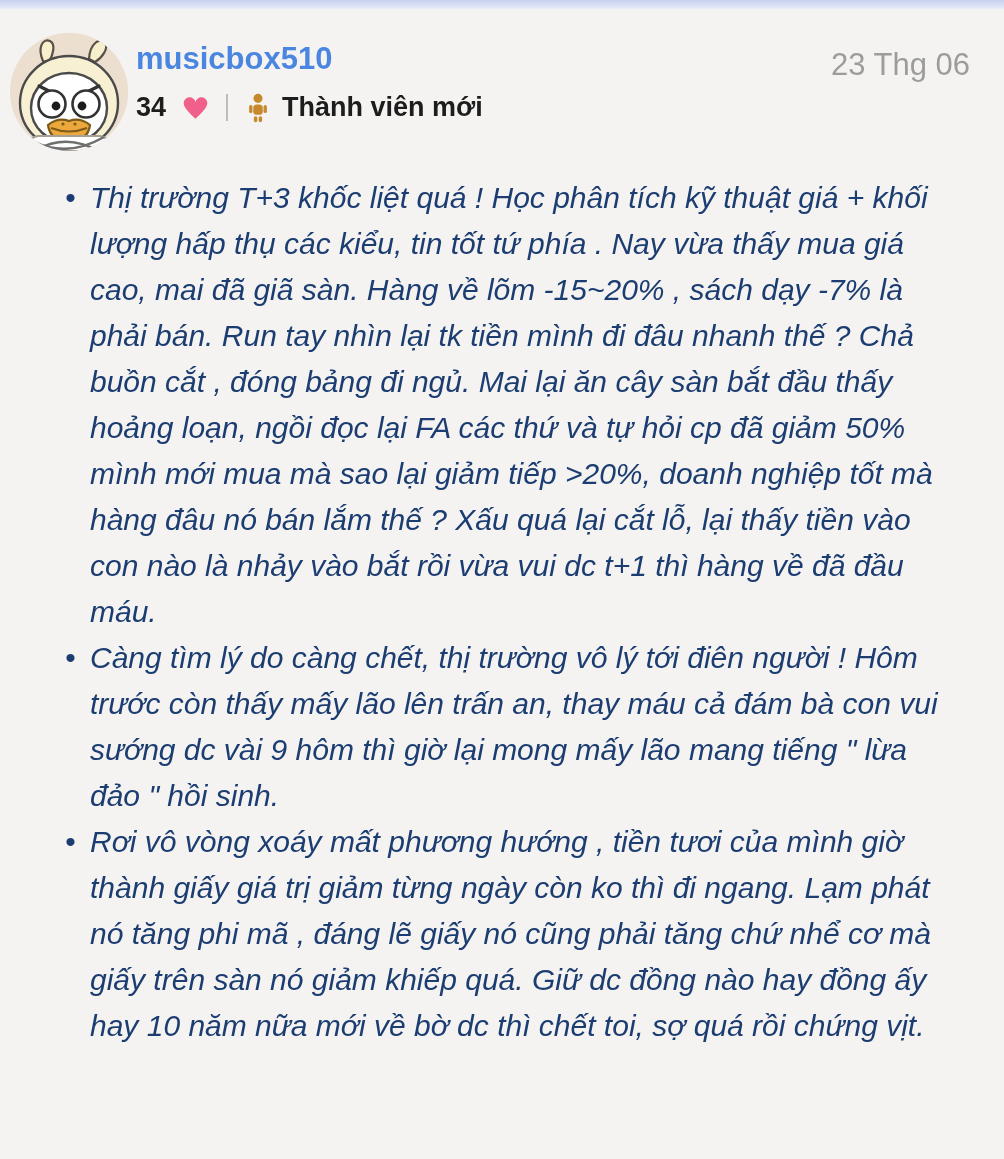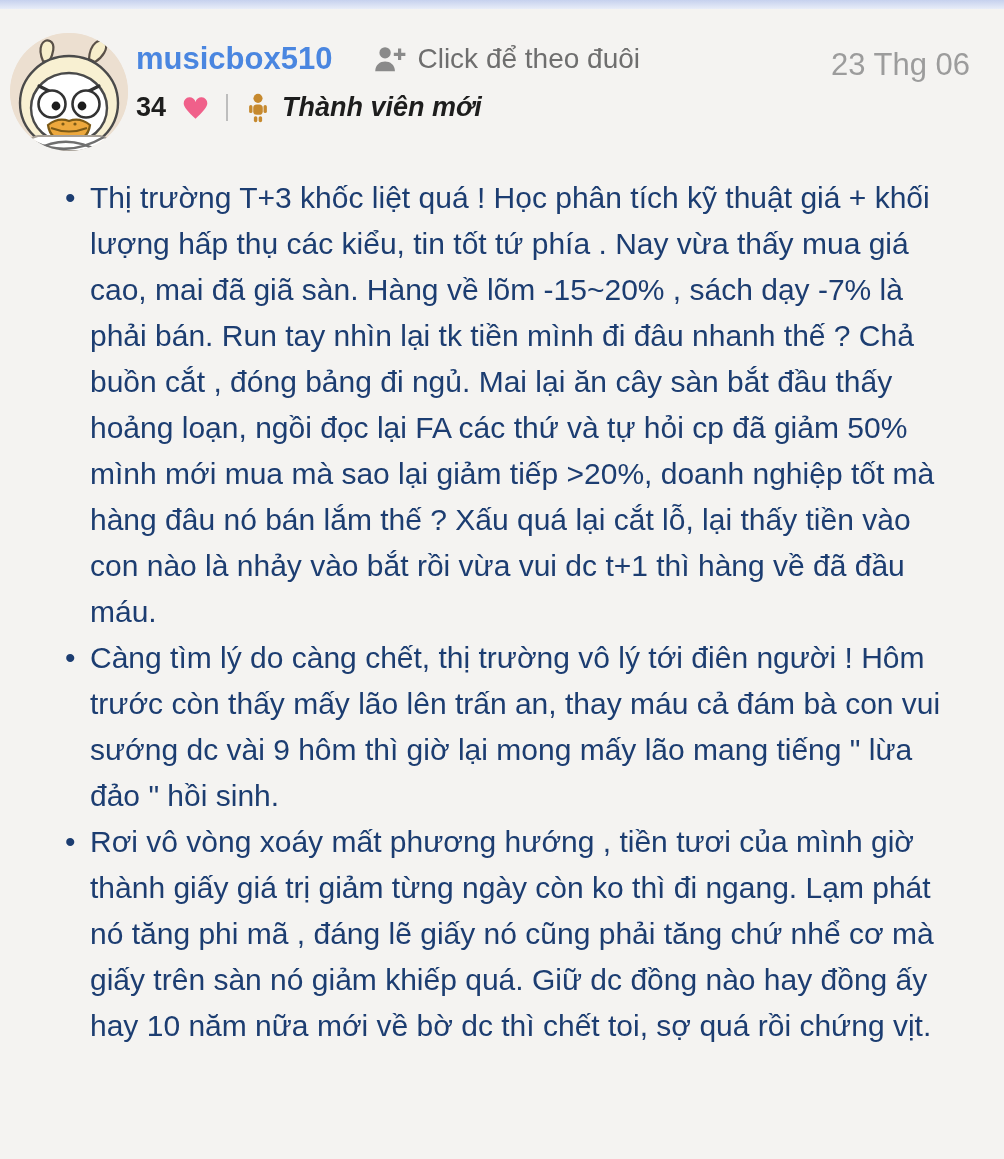--- a/index.html
+++ b/index.html
@@ -37,27 +37,27 @@
   }
   .follow svg { display: block; }
   .badge-row {
     display: flex; align-items: center;
     margin-top: 15px;
     font-size: 27px; font-weight: bold; color: #1d1d1d;
   }
   .likes { display: flex; align-items: center; gap: 16px; }
   .heart svg { display: block; }
   .pipe { width: 2px; height: 27px; background: #bdbdbd; margin: 0 17px; }
-  .member-badge { display: flex; align-items: center; gap: 11px; font-style: italic; }
+  .member-badge { display: flex; align-items: center; gap: 11px; }
   .member-badge svg { display: block; }
   .date {
     position: absolute; right: 34px; top: 38px;
     font-size: 31px; color: #9c9c9c;
   }
-  .post { padding: 16px 52px 0 65px; }
+  .post { padding: 16px 52px 0 65px; font-style: italic; }
   .post ul { margin: 0; padding: 0; list-style: none; }
   .post li {
     position: relative;
     padding-left: 25px;
     max-width: 866px;
     font-size: 30px; line-height: 46px;
     color: #1c3d71;
   }
   .post li::before {
     content: "\2022";
@@ -98,30 +98,20 @@
 
       <path d="M14 118 q3 -13 14 -15 h62 q11 2 14 15 z" fill="#ffffff" stroke="#a7a097" stroke-width="2"></path>
       <path d="M24 109 q34 16 70 -5" stroke="#6f6f6f" stroke-width="2.6" fill="none"></path>
       <path d="M26 117 q32 -18 66 3" stroke="#6f6f6f" stroke-width="2.6" fill="none"></path>
     </svg>
   </div>
 
   <div class="user-block">
     <div class="user-row">
       <span class="username">musicbox510</span>
-      <span class="follow">
-        <span>
-          <svg width="32" height="28" viewBox="0 0 26 22" fill="#8a8a8a">
-            <circle cx="9" cy="6" r="4.6"></circle>
-            <path d="M1 21 c0 -5.4 4 -8 8 -8 s8 2.6 8 8 z"></path>
-            <path d="M19.5 2.5 h2.6 v3.4 h3.4 v2.6 h-3.4 v3.4 h-2.6 v-3.4 h-3.4 v-2.6 h3.4 z"></path>
-          </svg>
-        </span>
-        <span>Click để theo đuôi</span>
-      </span>
     </div>
     <div class="badge-row">
       <span class="likes">
         <span>34</span>
         <span class="heart">
           <svg width="27" height="25" viewBox="0 0 24 22">
             <path d="M12 21 C5.4 14.6 1.5 10.8 1.5 7.2 a5.3 5.3 0 0 1 10.5 -1 a5.3 5.3 0 0 1 10.5 1 c0 3.6 -3.9 7.4 -10.5 13.8 z" fill="#f0608a"></path>
           </svg>
         </span>
       </span>

